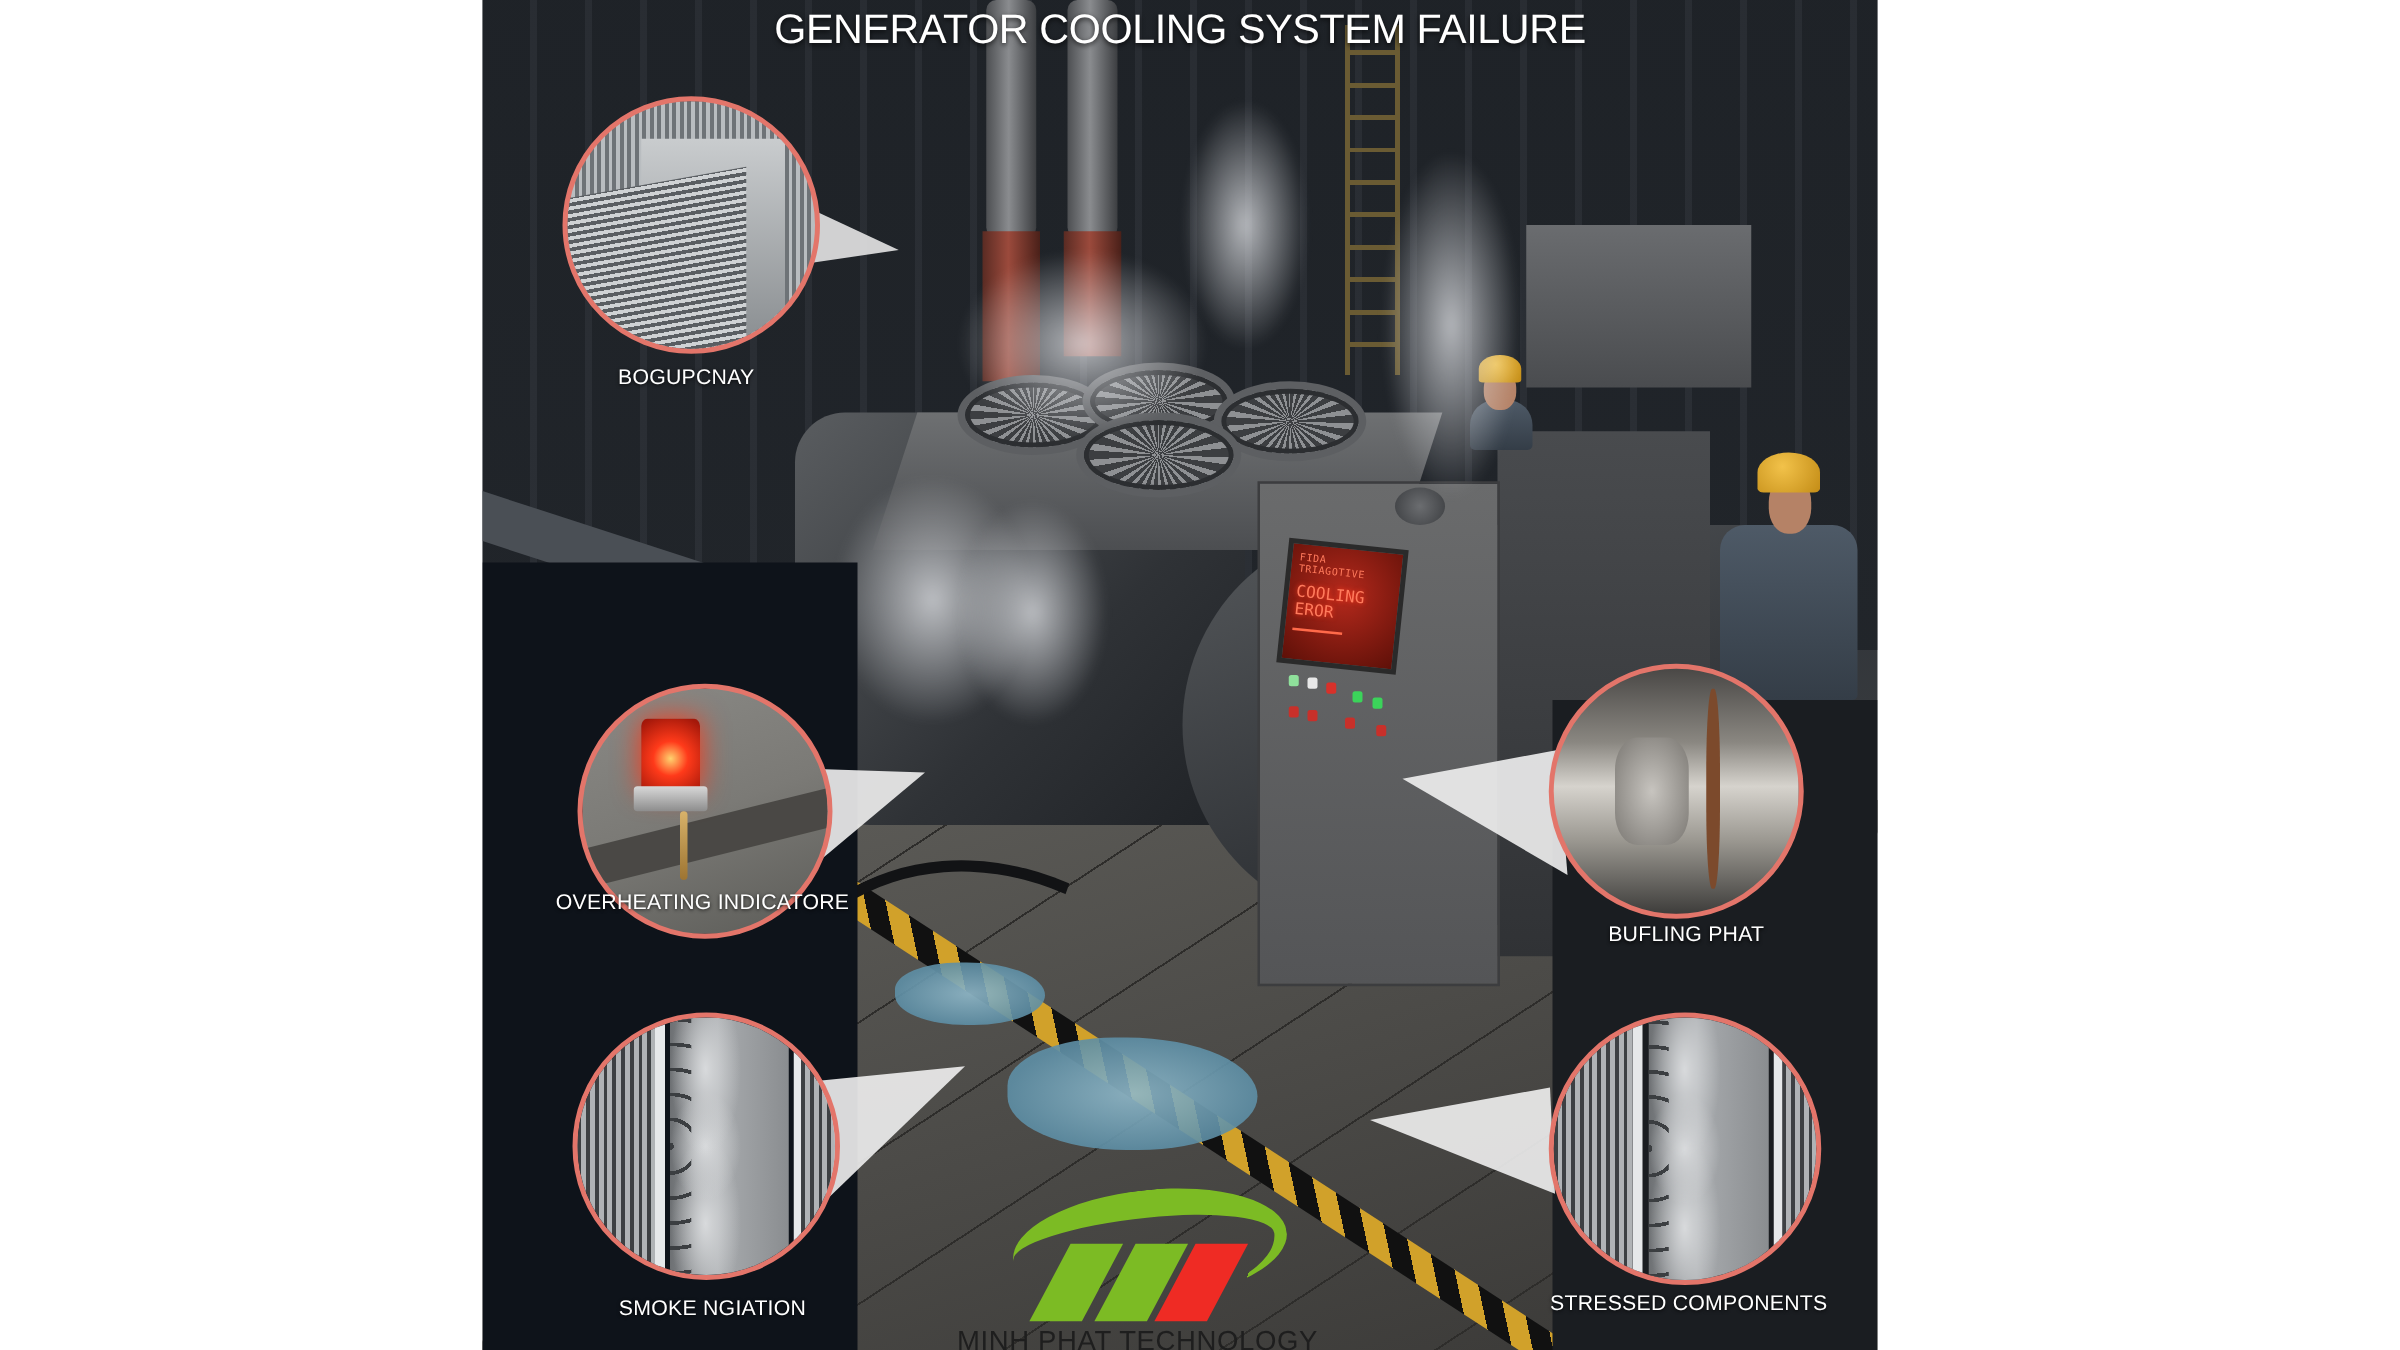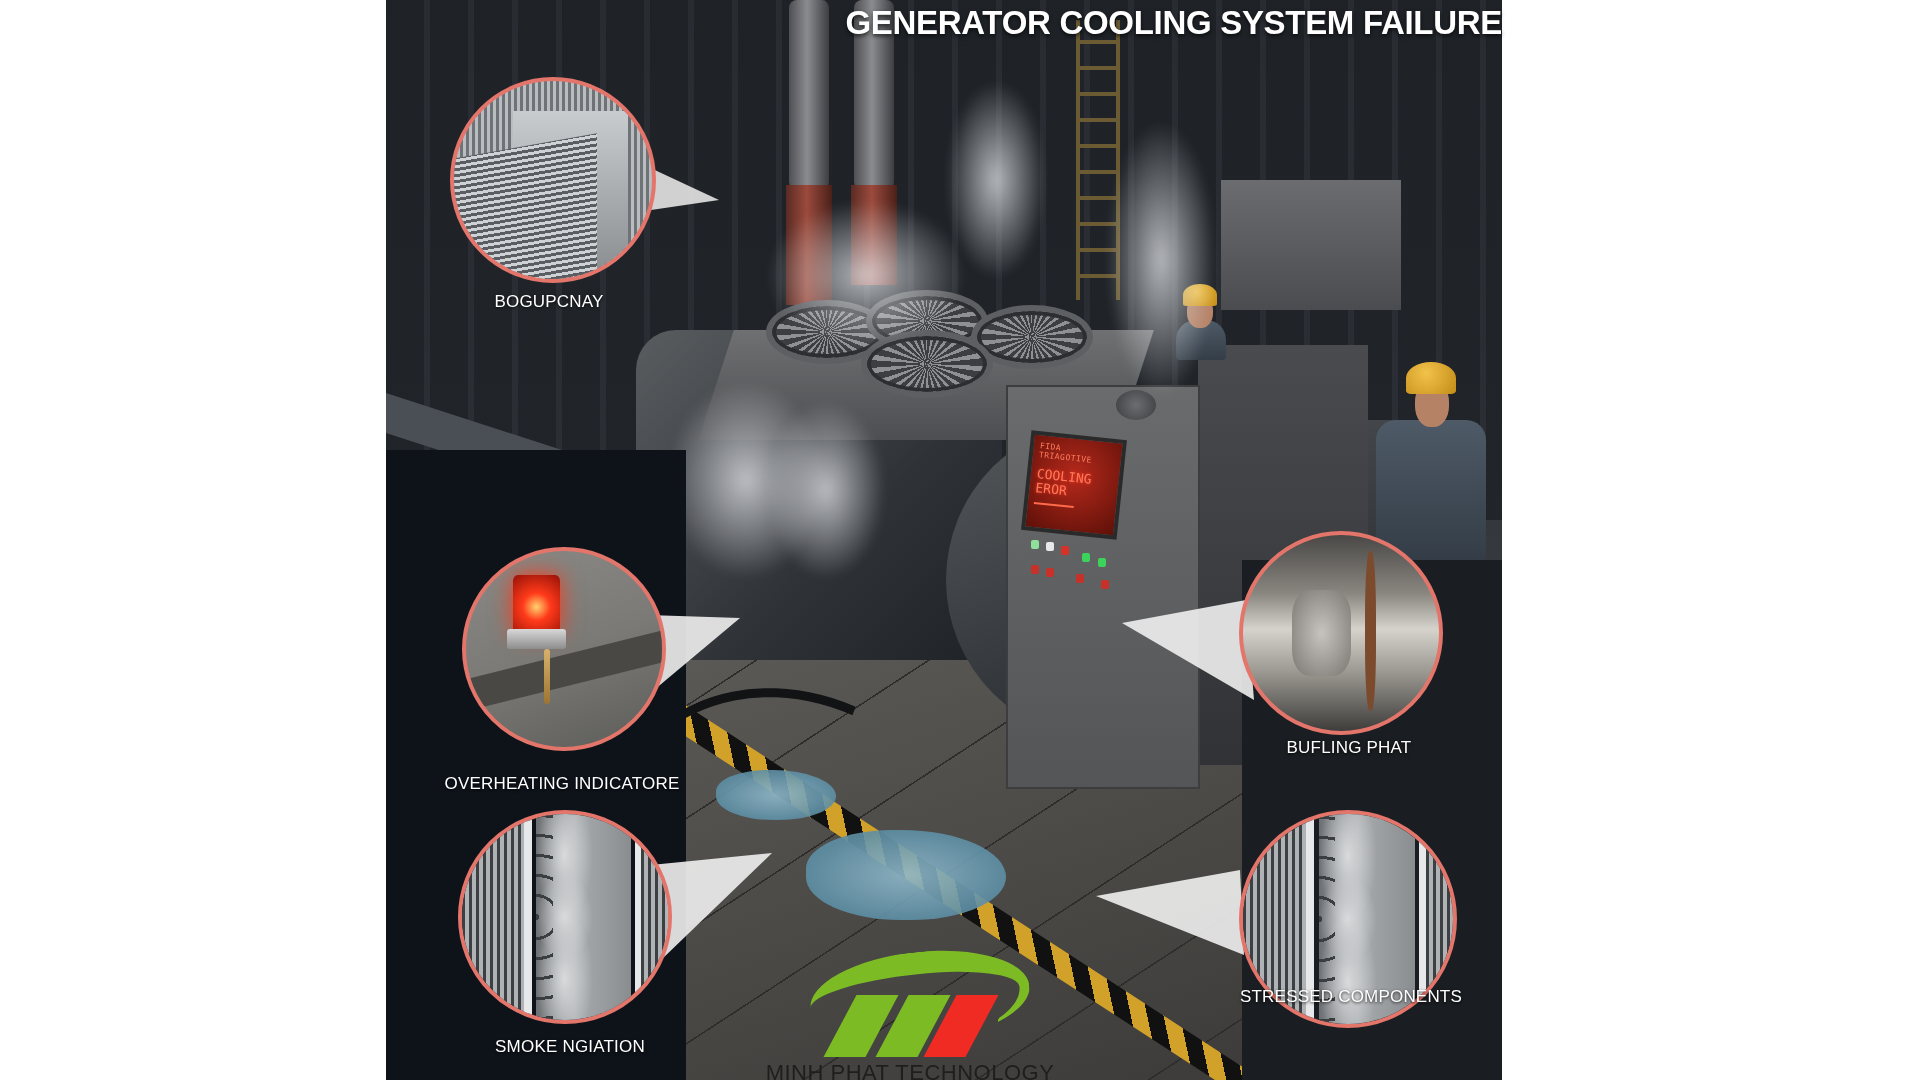--- a/index.html
+++ b/index.html
@@ -57,21 +57,21 @@
   .callout.pipe .ring{position:absolute;left:62%;top:8%;width:6%;height:82%;background:#7c4a2c;border-radius:40%;}
   .callout.pipe .neck{position:absolute;left:25%;top:28%;width:30%;height:44%;background:radial-gradient(ellipse,#c7c4bf,#7a7772);border-radius:30%;}
   .callout.fins{background:linear-gradient(90deg,repeating-linear-gradient(90deg,#3d4043 0,#3d4043 3px,#b0b3b6 3px,#b0b3b6 7px) 0 0/30% 100% no-repeat,#9fa2a5);}
   .callout.fins .finsL{position:absolute;left:0;top:0;width:30%;height:100%;background:repeating-linear-gradient(90deg,#3d4043 0,#3d4043 3px,#b0b3b6 3px,#b0b3b6 7px);}
   .callout.fins .bar{position:absolute;left:30%;top:0;width:4%;height:100%;background:#e6e8ea;}
   .callout.fins .wave{position:absolute;left:36%;top:0;width:46%;height:100%;background:radial-gradient(ellipse at 30% 20%,#d8dadc,transparent 30%),radial-gradient(ellipse at 30% 50%,#d8dadc,transparent 30%),radial-gradient(ellipse at 30% 80%,#d8dadc,transparent 30%),linear-gradient(90deg,#6d7073,#a9acaf 40%,#8a8d90);}
   .callout.fins .wave2{position:absolute;left:36%;top:0;width:8%;height:100%;background:repeating-radial-gradient(circle at 0 50%,#3b3e41 0 3px,transparent 3px 20px);}
   .callout.fins .bar2{position:absolute;left:84%;top:0;width:3%;height:100%;background:#e6e8ea;}
   .callout.fins .finsR{position:absolute;left:87%;top:0;width:13%;height:100%;background:repeating-linear-gradient(90deg,#3d4043 0,#3d4043 3px,#b0b3b6 3px,#b0b3b6 7px);}
   .label{position:absolute;color:#ffffff;font-size:17px;letter-spacing:.2px;white-space:nowrap;text-shadow:0 1px 3px rgba(0,0,0,.8);transform:translateX(-50%);}
-  .title{position:absolute;left:558px;top:4px;width:1116px;text-align:right;left:386px;color:#ffffff;font-size:33px;font-weight:bold;letter-spacing:-.3px;text-shadow:0 2px 4px rgba(0,0,0,.7);}
+  .title{position:absolute;left:558px;top:4px;width:1116px;text-align:center;left:386px;color:#ffffff;font-size:33px;font-weight:normal;letter-spacing:-.3px;text-shadow:0 2px 4px rgba(0,0,0,.7);}
   .logo{position:absolute;left:780px;top:950px;width:260px;height:130px;}
   .logo .swoosh{position:absolute;left:30px;top:2px;width:220px;height:90px;border-radius:50%;border-top:22px solid #7cbb24;border-right:10px solid #7cbb24;border-left:0;border-bottom:0;box-sizing:border-box;transform:rotate(-6deg);}
   .logo .bar{position:absolute;top:45px;width:42px;height:62px;transform:skewX(-28deg);}
   .logo .b1{left:60px;background:#7cbb24;}
   .logo .b2{left:112px;background:#7cbb24;}
   .logo .b3{left:160px;background:#ef2b24;}
   .logo .brand{position:absolute;left:-30px;top:110px;width:320px;text-align:center;color:#1e1e1e;font-size:22px;letter-spacing:.5px;}
 </style>
 </head>
 <body>
@@ -158,21 +158,21 @@
     <div class="grille"></div>
   </div>
   <div class="label" style="left:163px;top:292px;">BOGUPCNAY</div>
 
   <div class="callout indicator" style="left:76px;top:547px;width:204px;height:204px;">
     <div class="ledge"></div>
     <div class="beacon"></div>
     <div class="base"></div>
     <div class="drip"></div>
   </div>
-  <div class="label" style="left:176px;top:774px;">OVERHEATING INDICATORE</div>
+  <div class="label" style="left:176px;top:712px;">OVERHEATING INDICATORE</div>
 
   <div class="callout fins" style="left:72px;top:810px;width:214px;height:214px;">
     <div class="finsL"></div>
       <div class="bar"></div>
       <div class="wave"></div>
       <div class="wave2"></div>
       <div class="bar2"></div>
       <div class="finsR"></div>
   </div>
   <div class="label" style="left:184px;top:1037px;">SMOKE NGIATION</div>
@@ -184,21 +184,21 @@
   <div class="label" style="left:963px;top:738px;">BUFLING PHAT</div>
 
   <div class="callout fins" style="left:853px;top:810px;width:218px;height:218px;">
     <div class="finsL"></div>
       <div class="bar"></div>
       <div class="wave"></div>
       <div class="wave2"></div>
       <div class="bar2"></div>
       <div class="finsR"></div>
   </div>
-  <div class="label" style="left:965px;top:987px;">STRESSED COMPONENTS</div>
+  <div class="label" style="left:965px;top:1033px;">STRESSED COMPONENTS</div>
 </div>
 
 <div class="title">GENERATOR COOLING SYSTEM FAILURE</div>
 
 <div class="logo">
   <div class="swoosh"></div>
   <div class="bar b1"></div>
   <div class="bar b2"></div>
   <div class="bar b3"></div>
   <div class="brand">MINH PHAT TECHNOLOGY</div>

